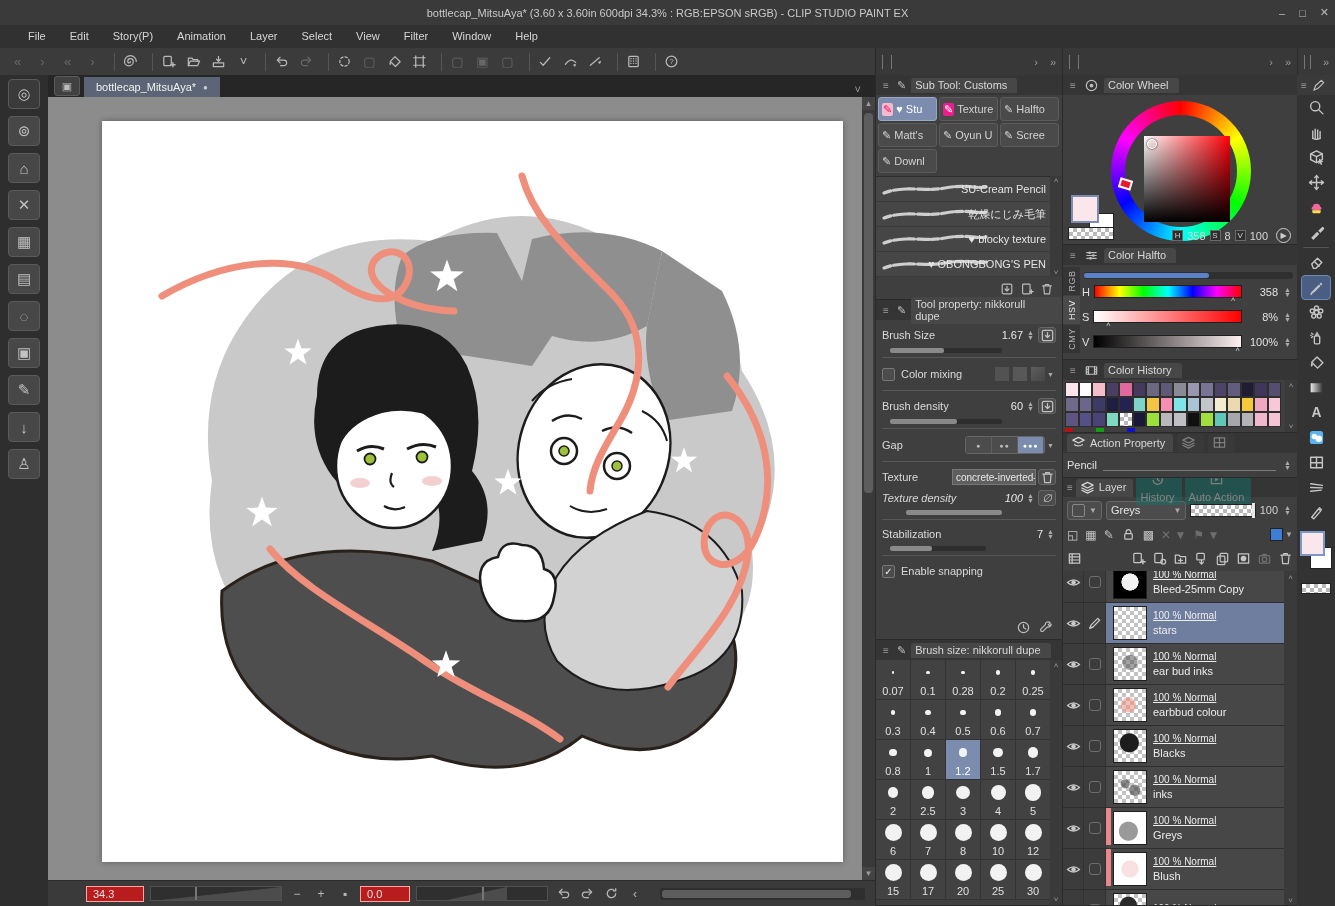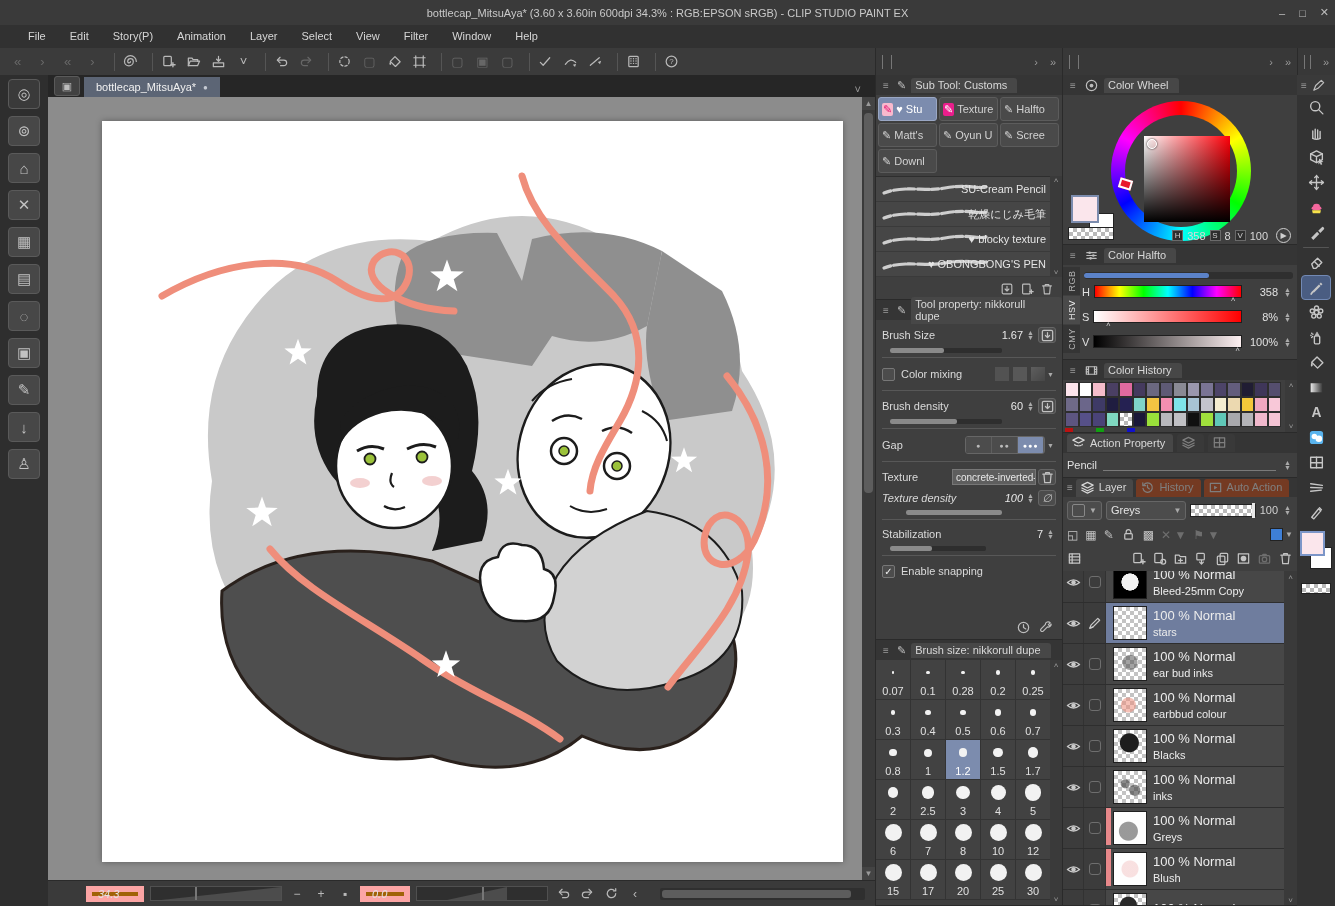--- a/index.html
+++ b/index.html
@@ -49,22 +49,22 @@
   .canvas-art{position:absolute;left:54px;top:24px;width:741px;height:741px;background:#fff;
               box-shadow:0 0 6px rgba(0,0,0,.35);}
   .canvas-art svg{display:block;width:100%;height:100%;}
   .vscroll{position:absolute;right:0;top:0;width:13px;bottom:0;background:#3a3a3a;}
   .vscroll .arr{position:absolute;left:0;width:13px;height:13px;color:#9a9a9a;font-size:8px;
                 display:flex;align-items:center;justify-content:center;background:#444;}
   .vscroll .thumb{position:absolute;left:2px;width:9px;top:16px;height:380px;background:#5d5d5d;border-radius:4px;}
   
   .statusbar{height:26px;background:#3a3a3a;border-top:1px solid #2a2a2a;display:flex;align-items:center;
              padding-left:38px;gap:6px;color:#cfcfcf;}
-  .sb-val{width:58px;height:16px;background:#a16207;border:6px solid #fca5a5;display:flex;align-items:center;
-          padding-left:6px;color:#e2e2e2;font-style:italic;}
+  .sb-val{width:58px;height:16px;background:#b91c1c;border:1px solid #fca5a5;display:flex;align-items:center;
+          padding-left:6px;color:#e2e2e2;}
   .sb-slider{width:132px;height:15px;background:#2f2f2f;border:1px solid #505050;position:relative;overflow:hidden;}
   .sb-slider .wedge{position:absolute;right:0;bottom:0;width:0;height:0;
                     border-left:120px solid transparent;border-bottom:13px solid #4c4c4c;}
   .sb-slider .mark{position:absolute;top:0;bottom:0;width:2px;background:#777;}
   .sb-ic{width:18px;height:18px;display:flex;align-items:center;justify-content:center;color:#b9b9b9;font-size:12px;}
   .hscroll{flex:1;height:12px;margin:0 10px;background:#2f2f2f;border-radius:2px;position:relative;}
   .hscroll .thumb{position:absolute;left:2px;top:2px;height:8px;width:92%;background:#5d5d5d;border-radius:3px;}
   
   .dock{position:absolute;top:75px;bottom:0;background:#3c3c3c;border-left:1px solid #2a2a2a;}
   .panel{border-bottom:1px solid #2a2a2a;position:relative;background:#3f3f3f;}
@@ -163,21 +163,21 @@
              display:flex;flex-direction:column;justify-content:space-between;align-items:center;font-size:8px;padding:1px 0;}
   
   .lp-tabs{display:flex;align-items:center;gap:4px;height:20px;background:#353535;padding-left:4px;}
   .lp-tab{color:#d8d8d8;background:#474747;padding:1px 8px 2px 4px;border-radius:3px 3px 0 0;display:flex;gap:4px;align-items:center;}
   .lp-tab.dim2{opacity:.45;background:#3e3e3e;}
   .lp-effect{display:flex;align-items:center;height:24px;padding:0 4px;color:#e0e0e0;}
   .lp-effect .line{flex:1;border-bottom:1px solid #7a7a7a;margin:0 6px;height:12px;}
   
   .ly-tabs{display:flex;align-items:center;height:19px;background:#353535;padding-left:4px;gap:3px;}
   .ly-tab{display:flex;align-items:center;gap:4px;padding:1px 7px 2px 4px;border-radius:3px 3px 0 0;color:#d8d8d8;background:#474747;}
-  .ly-tab.dim2{opacity:.45;background:#c2410c;}
+  .ly-tab.dim2{opacity:.45;background:#0f766e;flex-direction:column;}
   .ly-ctl1{display:flex;align-items:center;height:26px;padding:0 4px;gap:4px;}
   .combo{background:#4c4c4c;border:1px solid #666;border-radius:3px;height:19px;display:flex;align-items:center;
          padding:0 4px;gap:4px;color:#e4e4e4;}
   .combo .cv{font-size:11px;}
   .combo .chev{font-size:8px;color:#aaa;}
   .opa-slider{width:72px;height:13px;position:relative;border:1px solid #222;}
   .opa-slider .handle{position:absolute;right:0;top:-2px;width:3px;height:15px;background:#e8e8e8;}
   .ly-ctl2{display:flex;align-items:center;height:23px;padding:0 4px;gap:7px;color:#c5c5c5;font-size:12px;}
   .ly-ctl3{display:flex;align-items:center;height:25px;padding:0 4px;gap:6px;color:#c5c5c5;}
   .ly-ctl3 .sp{flex:1;}
@@ -189,21 +189,21 @@
   .lr-chk{width:22px;display:flex;align-items:center;justify-content:center;background:#3c3c3c;border-right:1px solid #323232;color:#c9c9c9;}
   .chk-box{width:12px;height:12px;border:1px solid #6e6e6e;border-radius:3px;}
   .lr-pencil{display:none;}
   .layer-row.selected{background:#6f7d9e;}
   .layer-row.selected .lr-pencil{display:block;}
   .lr-body{flex:1;display:flex;align-items:center;gap:6px;padding-left:2px;position:relative;}
   .clipbar{width:5px;height:37px;background:transparent;margin-right:0;}
   .clipbar.on{background:#e8888a;}
   .lr-thumb{width:34px;height:34px;border:1px solid #1f1f1f;background-color:#fff;}
   .lr-text{display:flex;flex-direction:column;justify-content:center;gap:3px;color:#ececec;}
-  .lr-mode{font-size:13px;}
+  .lr-mode{font-size:10px;text-decoration:underline;}
   .lr-name{font-size:11px;}
   .ly-scroll{position:absolute;right:0;top:0;bottom:0;width:13px;background:#3a3a3a;color:#9a9a9a;
              display:flex;flex-direction:column;justify-content:space-between;align-items:center;font-size:8px;padding:2px 0;}
   .thumb-checker{background-image:conic-gradient(#c3c3c3 25%,#fff 0 50%,#c3c3c3 0 75%,#fff 0);background-size:8px 8px;}
   .thumb-bleed{background:radial-gradient(circle at 50% 50%,#f2f2f2 0 37%,#000 39%);}
   .thumb-earbud-inks{background-image:radial-gradient(circle at 50% 45%,rgba(70,70,70,.5) 0 7px,transparent 8px),conic-gradient(#c3c3c3 25%,#fff 0 50%,#c3c3c3 0 75%,#fff 0);background-size:100% 100%,8px 8px;}
   .thumb-earbud-colour{background-image:radial-gradient(circle at 45% 50%,rgba(238,142,124,.55) 0 7px,transparent 8px),conic-gradient(#c3c3c3 25%,#fff 0 50%,#c3c3c3 0 75%,#fff 0);background-size:100% 100%,8px 8px;}
   .thumb-blacks{background-image:radial-gradient(circle at 48% 40%,#1d1d1d 0 9px,transparent 10px),conic-gradient(#c3c3c3 25%,#fff 0 50%,#c3c3c3 0 75%,#fff 0);background-size:100% 100%,8px 8px;}
   .thumb-inks{background-image:radial-gradient(circle at 35% 40%,rgba(60,60,60,.6) 0 4px,transparent 5px),radial-gradient(circle at 65% 60%,rgba(60,60,60,.6) 0 5px,transparent 6px),conic-gradient(#c3c3c3 25%,#fff 0 50%,#c3c3c3 0 75%,#fff 0);background-size:100% 100%,100% 100%,8px 8px;}
   .thumb-greys{background:#fdfdfd radial-gradient(circle at 45% 60%,rgba(120,120,120,.75) 0 9px,transparent 10px);}

